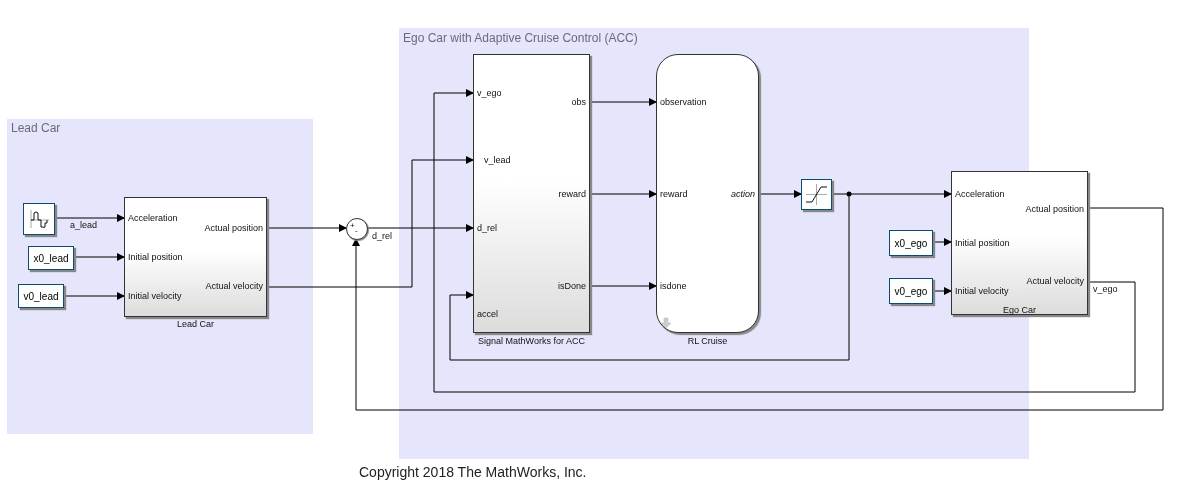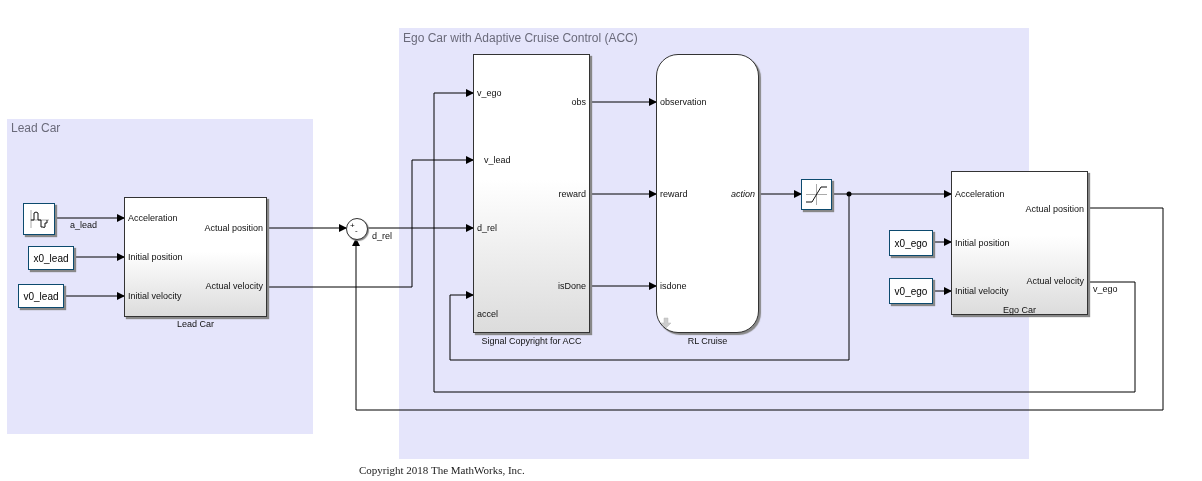--- a/index.html
+++ b/index.html
@@ -9,21 +9,21 @@
   .block { position:absolute; border:1px solid #333; box-shadow:2px 2px 1px #888;
            background:linear-gradient(to bottom,#ffffff 0%,#ffffff 45%,#dcdcdc 100%); }
   .block.plain { background:#ffffff; }
   .port { position:absolute; font-size:9px; color:#111; white-space:nowrap; }
   .port.out { text-align:right; }
   .blabel { position:absolute; font-size:9px; color:#111; white-space:nowrap; text-align:center; }
   .const { position:absolute; border:1px solid #0c4a6e; box-shadow:2px 2px 1px #888; background:#fff;
            font-size:10px; display:flex; align-items:center; justify-content:center; }
   .sig { position:absolute; font-size:9px; color:#111; white-space:nowrap;text-align:center; }
   svg.wires { position:absolute; left:0; top:0; }
-  .copyright { position:absolute; font-size:11px; color:#222; white-space:nowrap;font-family:Liberation Serif, serif; }
+  .copyright { position:absolute; font-size:14px; color:#222; white-space:nowrap; }
 </style>
 </head>
 <body>
 
 <div class="area" style="left:7px;top:119px;width:306px;height:315px;">
   <div class="area-title" style="left:4px;top:2px;">Lead Car</div>
 </div>
 <div class="area" style="left:399px;top:14px;width:630px;height:431px;margin-top:14px;">
   <div class="area-title" style="left:4px;top:3px;">Ego Car with Adaptive Cruise Control (ACC)</div>
 </div>
@@ -100,21 +100,21 @@
 
 <div class="block" style="left:473px;top:54px;width:115px;height:277px;">
   <div class="port" style="left:3px;top:33px;">v_ego</div>
   <div class="port" style="left:10px;top:100px;">v_lead</div>
   <div class="port" style="left:3px;top:168px;">d_rel</div>
   <div class="port" style="left:3px;top:236px;margin-top:18px;">accel</div>
   <div class="port out" style="right:3px;top:42px;">obs</div>
   <div class="port out" style="right:3px;top:134px;">reward</div>
   <div class="port out" style="right:3px;top:226px;">isDone</div>
 </div>
-<div class="blabel" style="left:463px;top:336px;width:137px;">Signal Copyright for ACC</div>
+<div class="blabel" style="left:463px;top:336px;width:137px;">Signal MathWorks for ACC</div>
 
 <div class="block plain" style="left:656px;top:54px;width:101px;height:277px;border-radius:22px;">
   <div class="port" style="left:3px;top:42px;">observation</div>
   <div class="port" style="left:3px;top:134px;">reward</div>
   <div class="port" style="left:3px;top:226px;">isdone</div>
   <div class="port out" style="right:3px;top:134px;font-style:italic;">action</div>
   <svg width="12" height="12" viewBox="0 0 12 12" style="position:absolute;left:3px;bottom:3px;">
     <path d="M4,1 H8 V6 H11 L6,11 L1,6 H4 z" fill="#ccc" stroke="#bbb" stroke-width="0.5"></path>
   </svg>
 </div>

